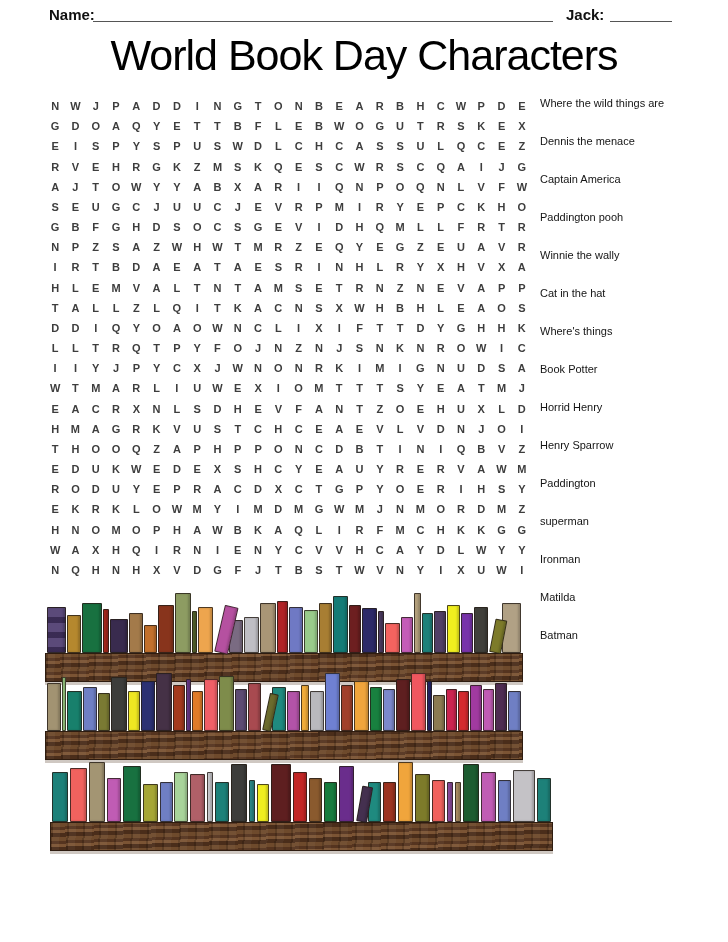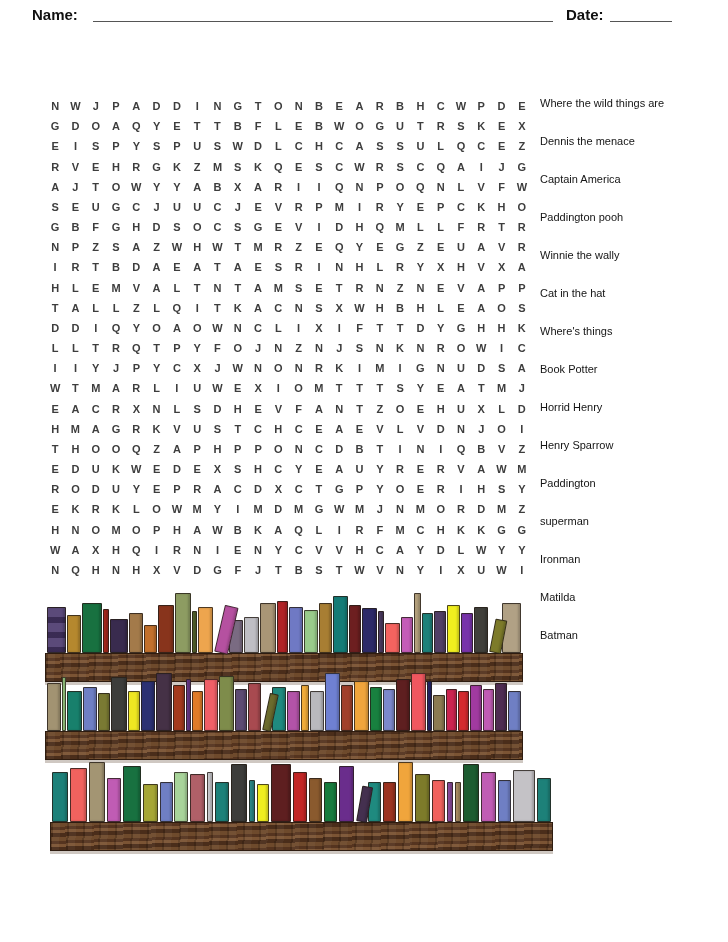--- a/index.html
+++ b/index.html
@@ -7,21 +7,21 @@
     --wood-base:#6e4a2c; --wood-dark:#4a2d1a; --wood-mid:#55341f; --wood-light:#7b5434;
     --shelf-edge:#cfc8c2; --line:#555555;
   }
   html,body{margin:0;padding:0;background:#ffffff;}
   .page{
     position:relative; width:728px; height:942px; background:#ffffff;
     font-family:"Liberation Sans", sans-serif; overflow:hidden;
   }
   
   .hdr-label{position:absolute; top:6px; font-size:15px; font-weight:bold; color:#111;}
-  .name-label{left:32px;}
+  .name-label{left:49px;}
   .date-label{left:566px;}
   .write-line{position:absolute; top:21px; border-bottom:1.5px solid var(--line); height:0;}
   .name-line{left:93px; width:460px;}
   .date-line{left:610px; width:62px;}
   
   .title{
     position:absolute; top:31px; left:0; width:100%; text-align:center;
     font-size:43px; letter-spacing:-1px; color:var(--title); font-weight:normal;
   }
   
@@ -67,23 +67,24 @@
   }
   .board-edge{height:3px; background:var(--shelf-edge);}
 </style>
 </head>
 <body>
 
 <div class="page">
 
   <span class="hdr-label name-label">Name:</span>
   <div class="write-line name-line"></div>
-  <span class="hdr-label date-label">Date:</span>
+  <span class="hdr-label date-label">Jack:</span>
   <div class="write-line date-line"></div>
 
+  <div class="title">World Book Day Characters</div>
 
   <div class="grid">
       <div class="cell">N</div>
       <div class="cell">W</div>
       <div class="cell">J</div>
       <div class="cell">P</div>
       <div class="cell">A</div>
       <div class="cell">D</div>
       <div class="cell">D</div>
       <div class="cell">I</div>

